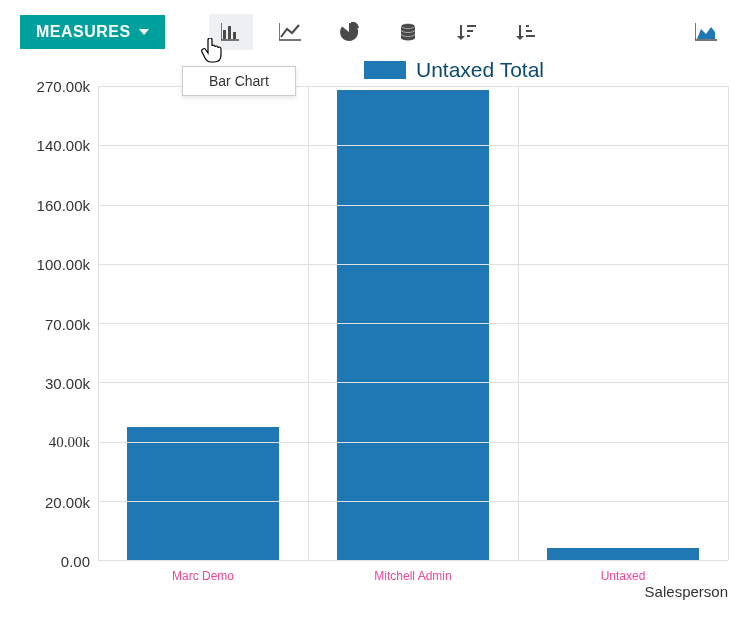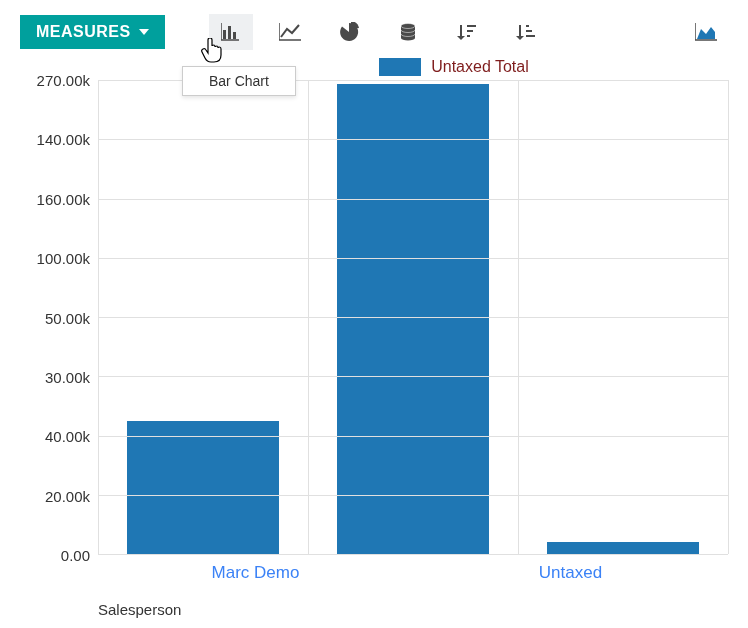--- a/index.html
+++ b/index.html
@@ -8,33 +8,33 @@
 .measures-btn { background: #00a09d; color: #fff; border: none; padding: 8px 16px; font-size: 16px; font-weight: 600; letter-spacing: 0.5px; cursor: pointer; display: flex; align-items: center; gap: 8px; }
 .measures-btn .caret { width: 0; height: 0; border-left: 5px solid transparent; border-right: 5px solid transparent; border-top: 6px solid #fff; }
 .icon-btn { width: 44px; height: 36px; background: transparent; border: none; cursor: pointer; display: flex; align-items: center; justify-content: center; color: #4a4a4a; position: relative; }
 .icon-btn.active { background: #eef0f2; }
 .spacer { flex: 1; }
 .cursor-hand { position: absolute; left: 200px; top: 38px; pointer-events: none; z-index: 20; }
 .tooltip { position: absolute; left: 182px; top: 66px; background: #fff; border: 1px solid #ccc; padding: 6px 26px; font-size: 14px; color: #333; box-shadow: 0 2px 4px rgba(0,0,0,0.1); z-index: 15; white-space: nowrap; }
 .chart-area { position: relative; padding: 0 20px 20px 20px; }
 .legend { display: flex; align-items: center; justify-content: center; gap: 10px; margin: 0 0 4px 160px; }
 .legend-swatch { width: 42px; height: 18px; background: #1f77b4; }
-.legend-label { font-size: 16px; color: #7f1d1d; }
+.legend-label { font-size: 21px; color: #0c4a6e; }
 .plot { position: relative; height: 475px; display: flex; }
 .y-axis { width: 78px; position: relative; }
 .y-tick { position: absolute; right: 8px; font-size: 15px; color: #333; transform: translateY(-50%); }
 .plot-inner { flex: 1; position: relative; border-bottom: 1px solid #999; }
 .gridline { position: absolute; left: 0; right: 0; border-top: 1px solid #e0e0e0; }
 .gridline-v { position: absolute; top: 0; bottom: 0; border-left: 1px solid #e0e0e0; }
 .bars { position: absolute; inset: 0; display: flex; }
 .bar-slot { flex: 1; display: flex; align-items: flex-end; justify-content: center; position: relative; }
 .bar { width: 72%; background: #1f77b4; }
 .x-labels { display: flex; margin-left: 78px; }
-.x-label { flex: 1; text-align: center; font-size: 17px; color: #3b82f6; padding-top: 8px; }
-.x-title { text-align: left; font-size: 15px; color: #333; margin-top: 18px; margin-left: 78px; }
+.x-label { flex: 1; text-align: center; font-size: 12px; color: #ec4899; padding-top: 8px; }
+.x-title { text-align: right; font-size: 15px; color: #333; margin-top: 0; margin-left: 78px; }
 svg { display: block; }
 </style>
 </head>
 <body>
 
 <div class="toolbar">
   <button class="measures-btn">
     <span>MEASURES</span>
     <span class="caret"></span>
   </button>
@@ -112,23 +112,23 @@
 <div class="chart-area">
   <div class="legend">
     <div class="legend-swatch"></div>
     <span class="legend-label">Untaxed Total</span>
   </div>
 
   <div class="plot">
     <div class="y-axis" id="y-axis">
         <div class="y-tick" style="top: 100%; transform: translateY(-50%);">0.00</div>
         <div class="y-tick" style="top: 87.5%; transform: translateY(-50%);">20.00k</div>
-        <div class="y-tick" style="top: 75%; transform: translateY(-50%);">40.00k</div>
+        <div class="y-tick" style="top: 75%; transform: translateY(-50%); font-family: Liberation Serif, serif;">40.00k</div>
         <div class="y-tick" style="top: 62.5%; transform: translateY(-50%);">30.00k</div>
-        <div class="y-tick" style="top: 50%; transform: translateY(-50%);">50.00k</div>
+        <div class="y-tick" style="top: 50%; transform: translateY(-50%);">70.00k</div>
         <div class="y-tick" style="top: 37.5%; transform: translateY(-50%);">100.00k</div>
         <div class="y-tick" style="top: 25%; transform: translateY(-50%);">160.00k</div>
         <div class="y-tick" style="top: 12.5%; transform: translateY(-50%); text-align: center;">140.00k</div>
         <div class="y-tick" style="top: 0%; transform: translateY(-50%);">270.00k</div>
       </div>
     <div class="plot-inner" id="plot-inner">
       <div class="bars" id="bars">
           <div class="bar-slot">
             <div class="bar" style="height: 28.125%; background: rgb(31, 119, 180);"></div>
           </div>
@@ -149,16 +149,17 @@
         <div class="gridline" style="top: 12.5%;"></div>
         <div class="gridline" style="top: 0%;"></div>
         <div class="gridline-v" style="left: 0%;"></div>
         <div class="gridline-v" style="left: 33.3333%;"></div>
         <div class="gridline-v" style="left: 66.6667%;"></div>
         <div class="gridline-v" style="left: 100%;"></div>
       </div>
   </div>
   <div class="x-labels" id="x-labels">
       <div class="x-label">Marc Demo</div>
+      <div class="x-label">Mitchell Admin</div>
       <div class="x-label">Untaxed</div>
     </div>
   <div class="x-title">Salesperson</div>
 </div>
 
 </body></html>

